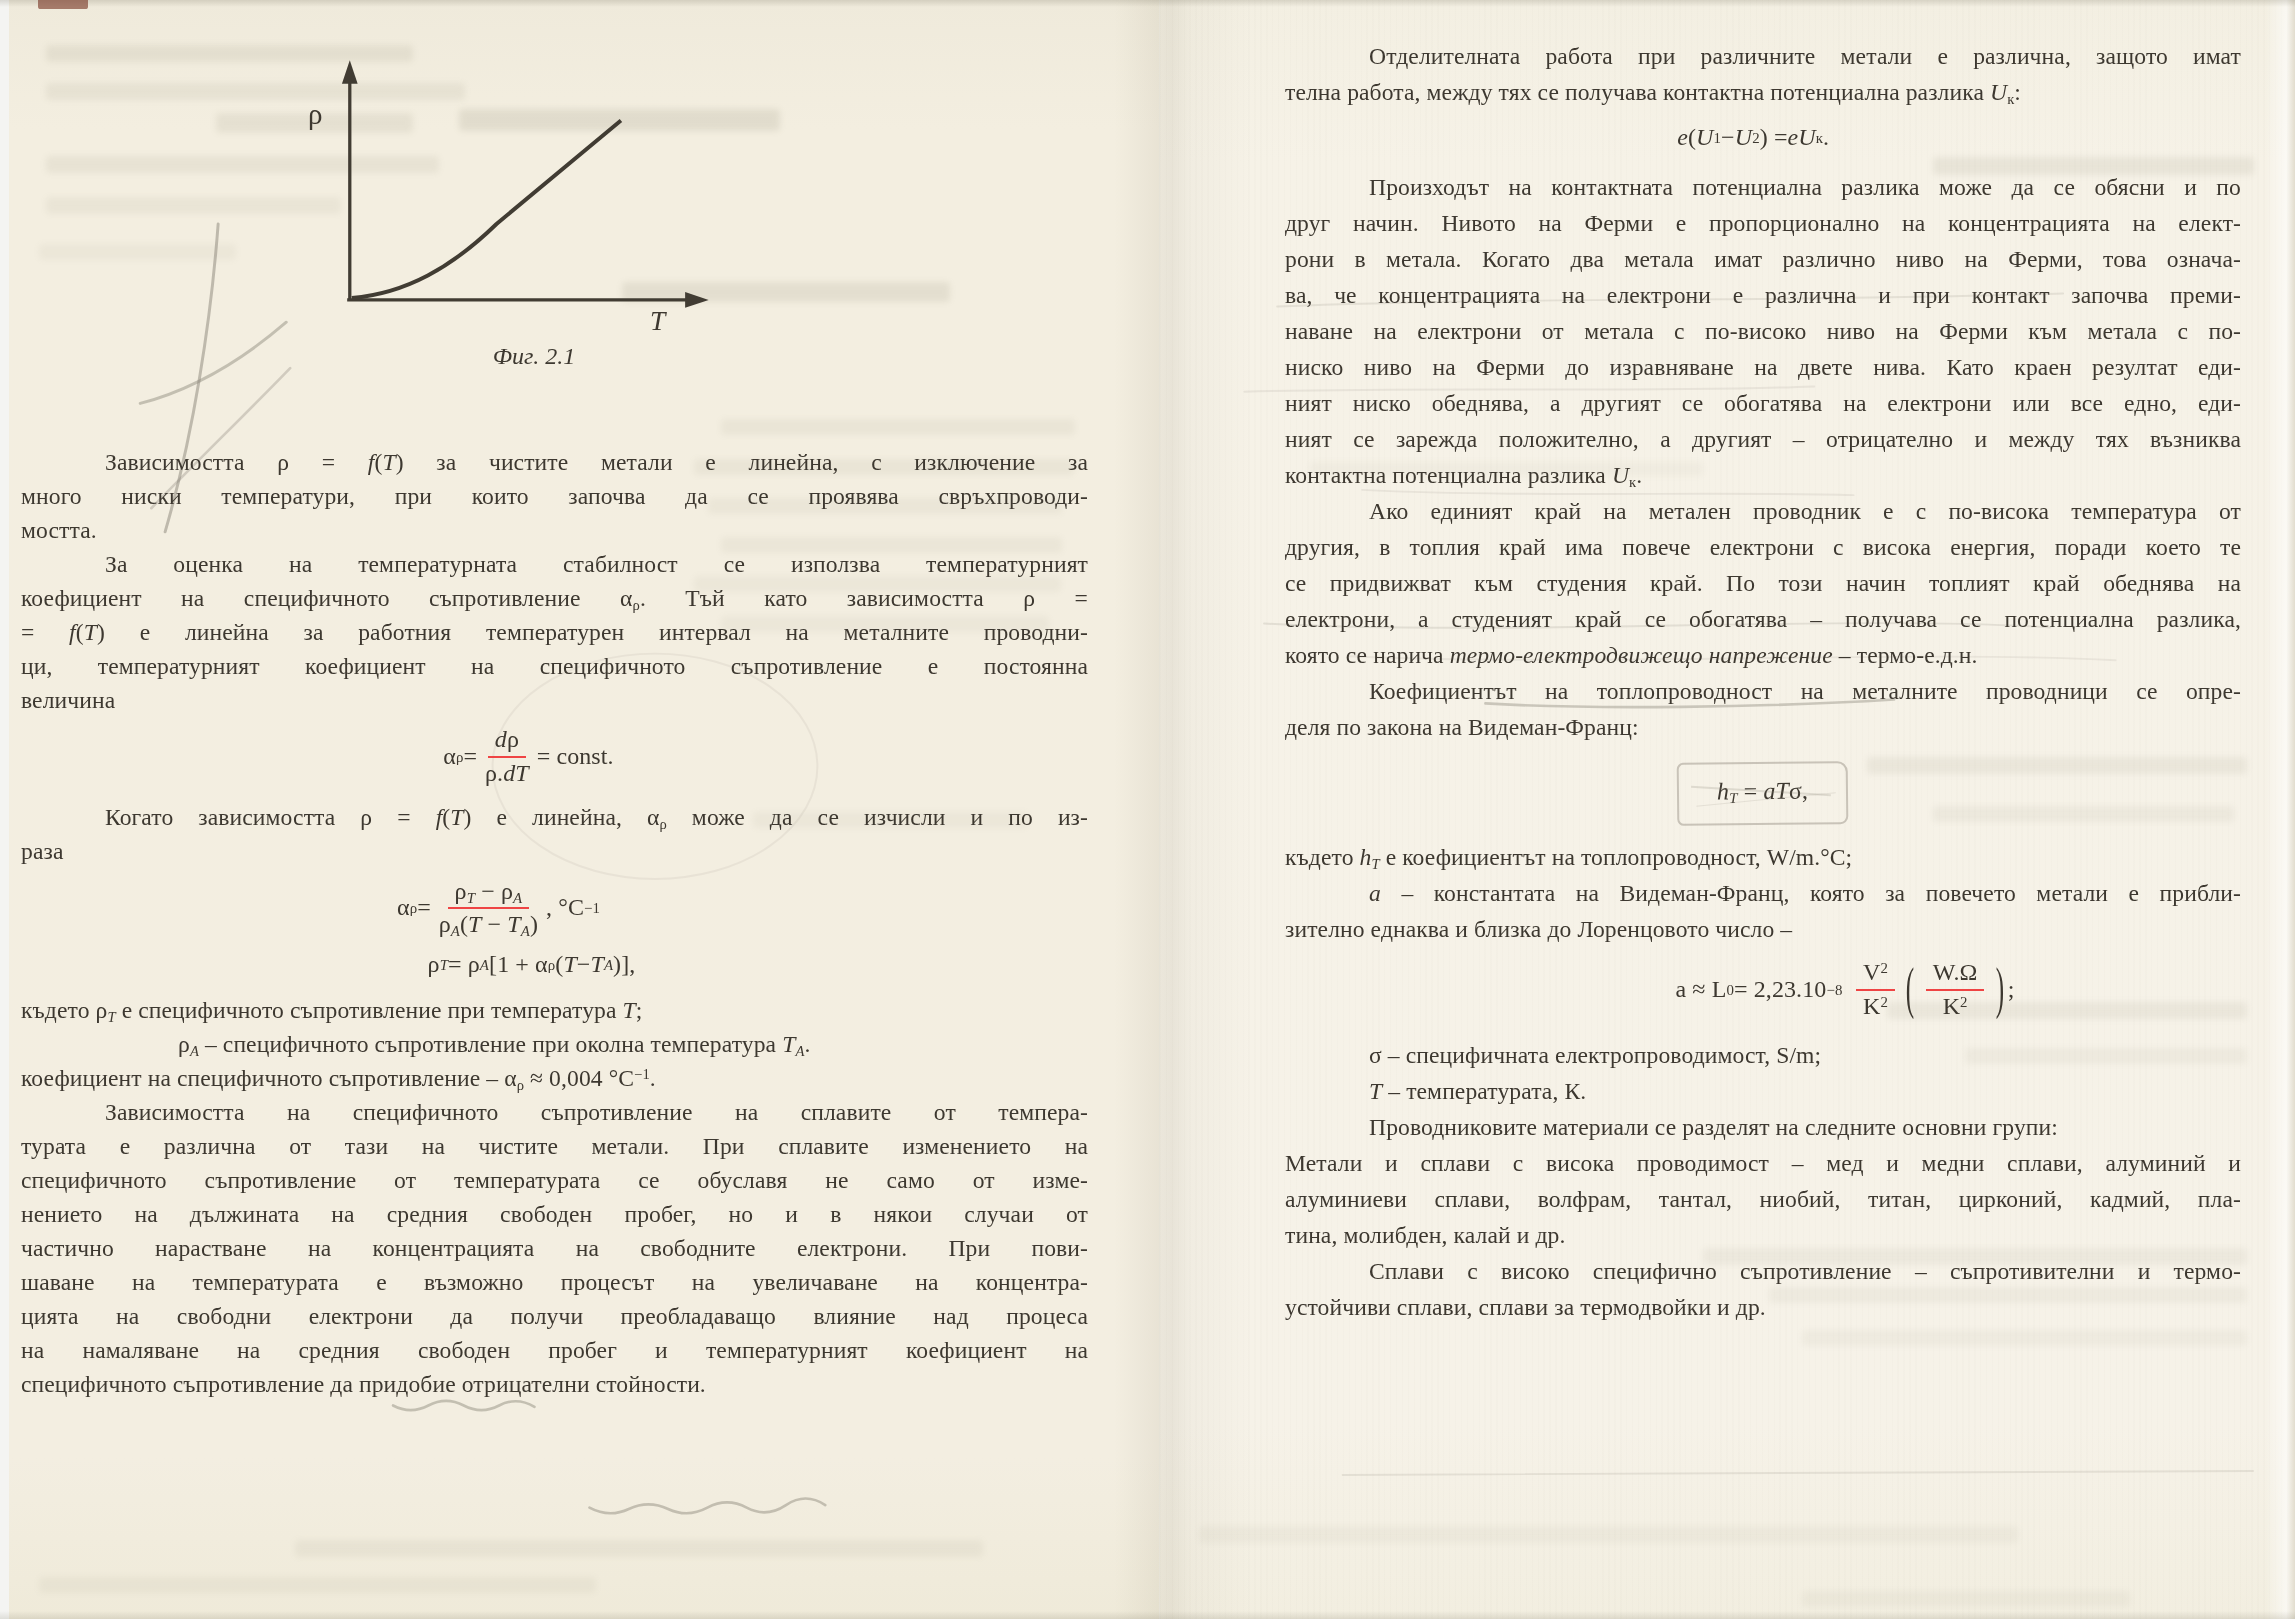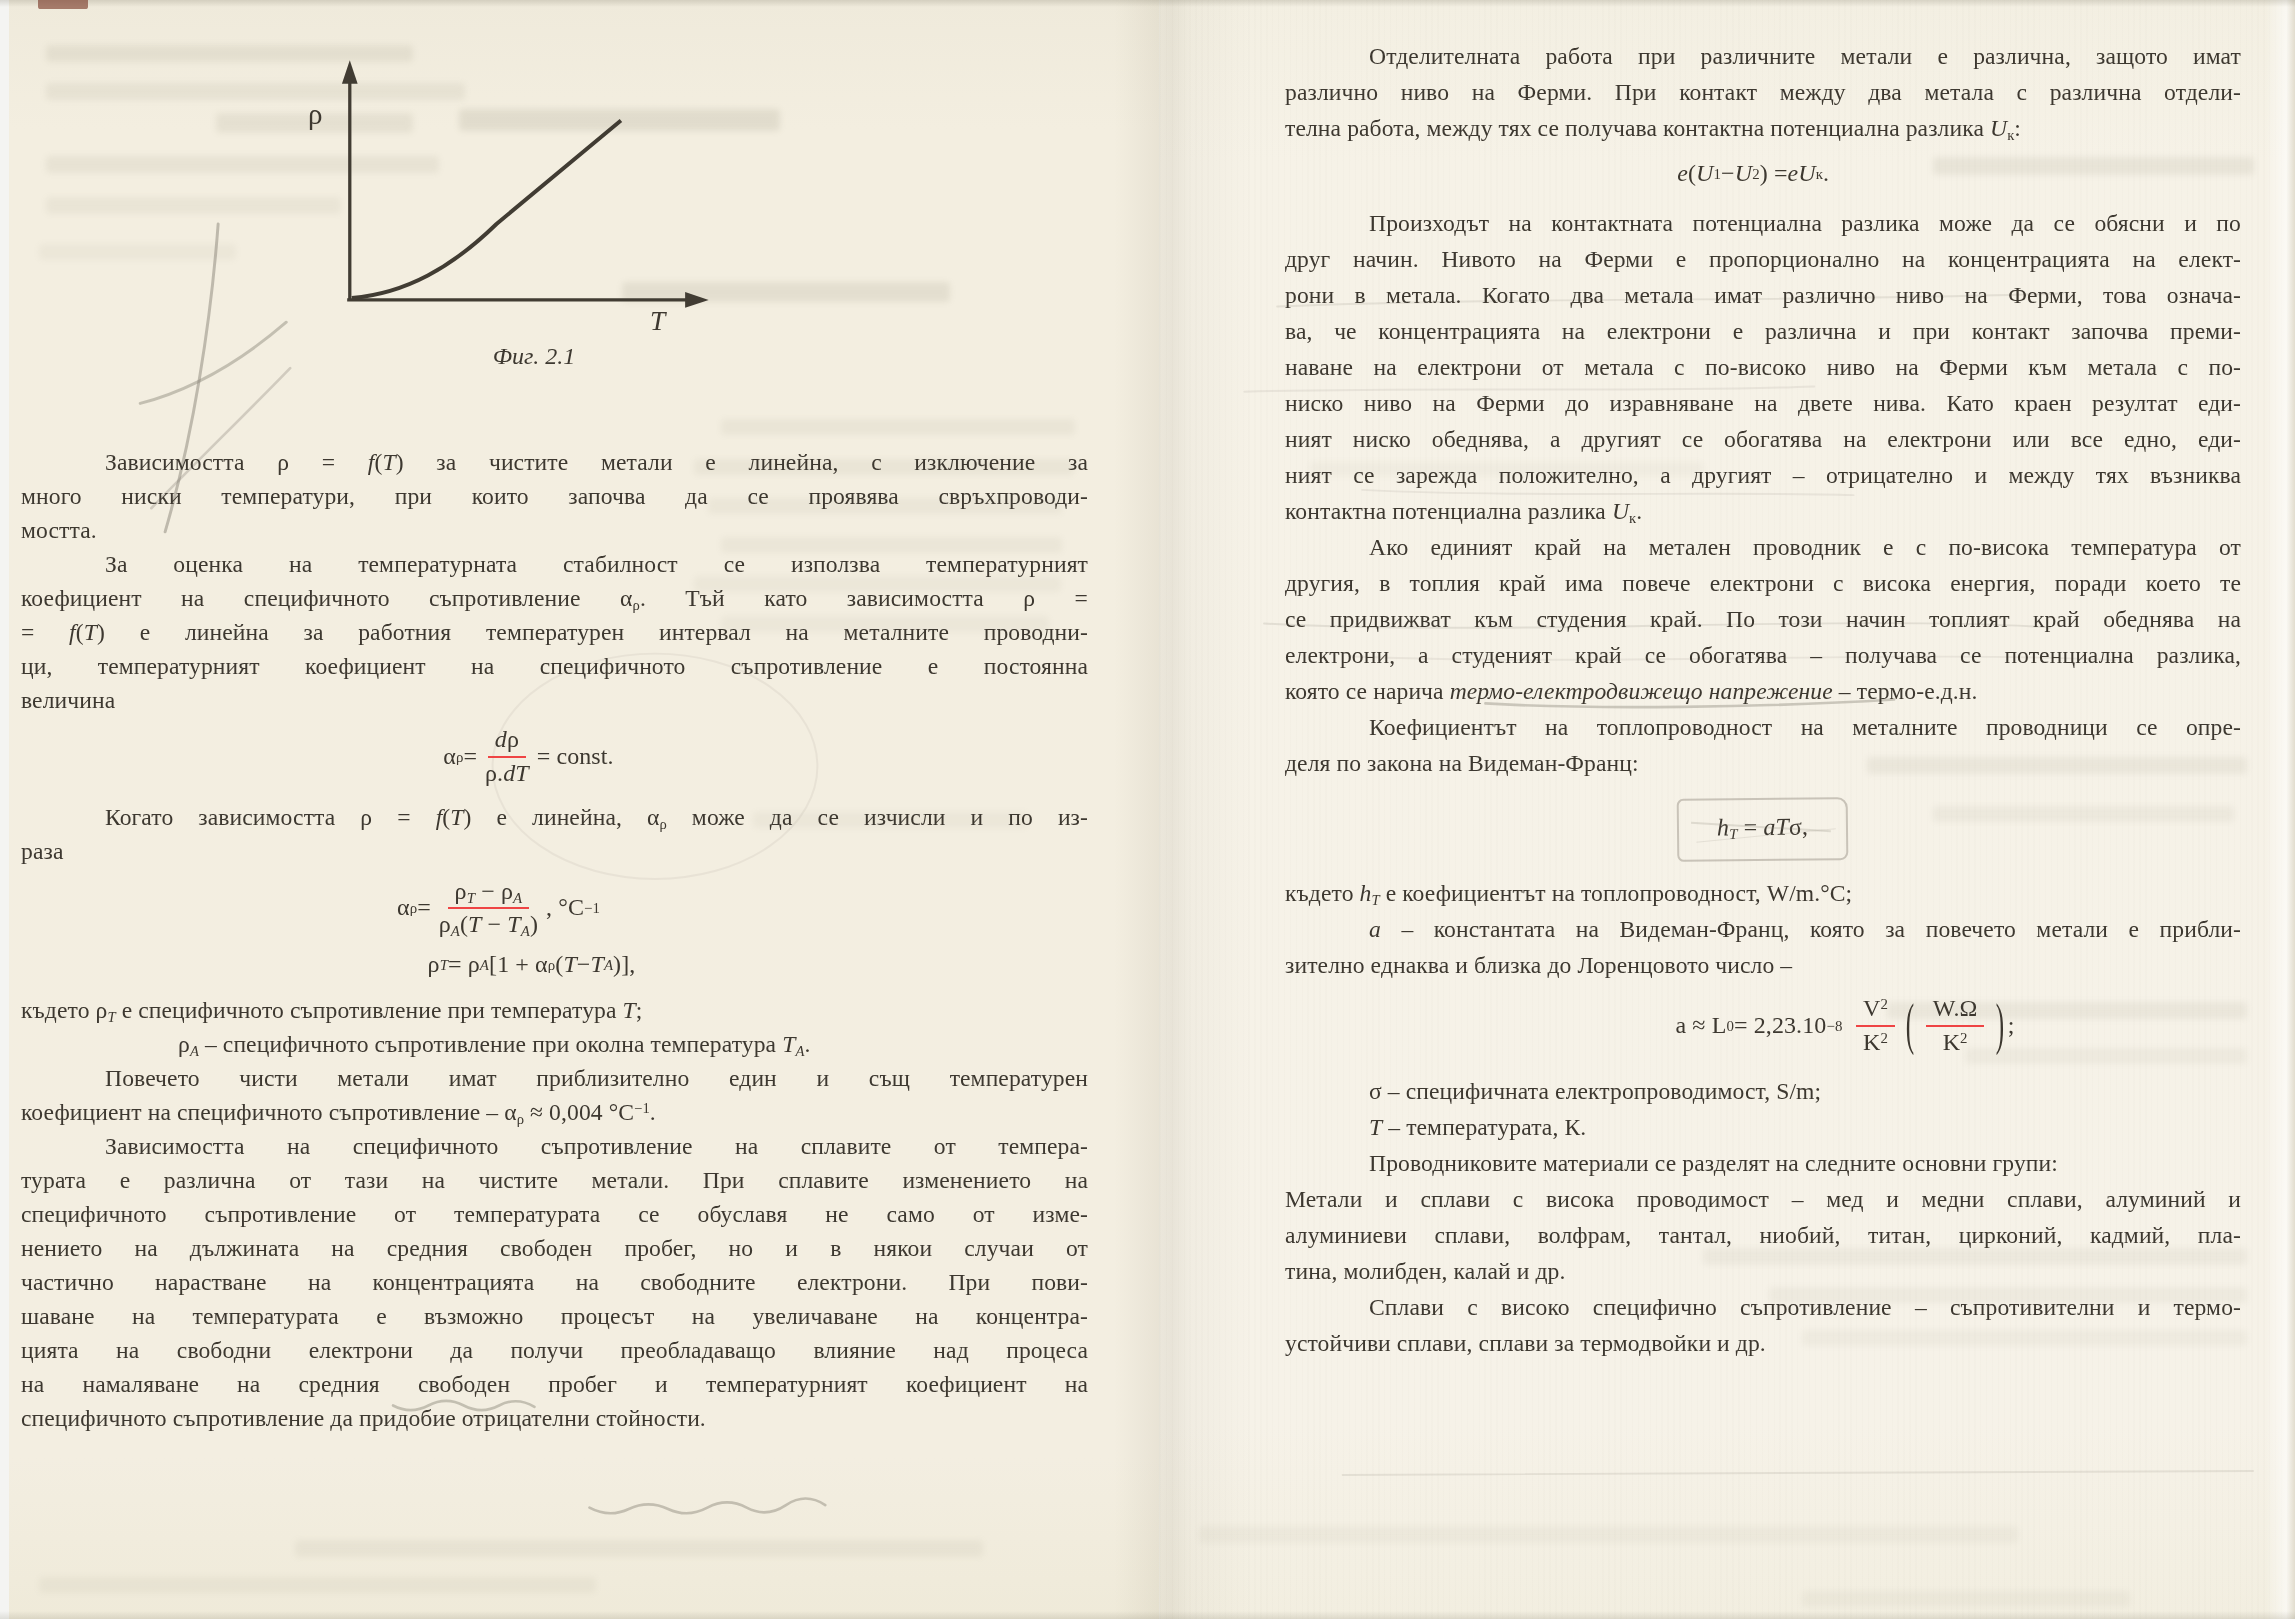--- a/index.html
+++ b/index.html
@@ -153,36 +153,34 @@
         </span> = const.</div>
     <div class="ln ind">Когато зависимостта ρ = <i>f</i>(<i>T</i>) е линейна, α<sub>ρ</sub> може да се изчисли и по из-</div>
     <div class="ln last">раза</div>
     <div id="f2" class="formula">α<sub>ρ</sub> = <span class="frac">
           <span class="fn">ρ<sub><i>T</i></sub> − ρ<sub><i>A</i></sub></span>
           <span class="fd">ρ<sub><i>A</i></sub>(<i>T</i> − <i>T</i><sub><i>A</i></sub>)</span>
         </span>, °C<sup>−1</sup></div>
     <div id="f3" class="formula">ρ<sub><i>T</i></sub> = ρ<sub><i>A</i></sub>[1 + α<sub>ρ</sub>(<i>T</i> − <i>T</i><sub><i>A</i></sub>)],</div>
     <div class="ln last">където ρ<sub><i>T</i></sub> е специфичното съпротивление при температура <i>T</i>;</div>
     <div class="ln last ind2">ρ<sub><i>A</i></sub> – специфичното съпротивление при околна температура <i>T</i><sub><i>A</i></sub>.</div>
-    <div class="ln ind">Повечето чисти метали имат приблизително един и същ температурен</div>
     <div class="ln last">коефициент на специфичното съпротивление – α<sub>ρ</sub> ≈ 0,004 °C<sup>−1</sup>.</div>
     <div class="ln ind">Зависимостта на специфичното съпротивление на сплавите от темпера-</div>
     <div class="ln">турата е различна от тази на чистите метали. При сплавите изменението на</div>
     <div class="ln">специфичното съпротивление от температурата се обуславя не само от изме-</div>
     <div class="ln">нението на дължината на средния свободен пробег, но и в някои случаи от</div>
     <div class="ln">частично нарастване на концентрацията на свободните електрони. При пови-</div>
     <div class="ln">шаване на температурата е възможно процесът на увеличаване на концентра-</div>
     <div class="ln">цията на свободни електрони да получи преобладаващо влияние над процеса</div>
     <div class="ln">на намаляване на средния свободен пробег и температурният коефициент на</div>
     <div class="ln last">специфичното съпротивление да придобие отрицателни стойности.</div>
   </div>
 
   <div id="right-col" class="col">
     <div class="ln ind">Отделителната работа при различните метали е различна, защото имат</div>
-    <div class="ln">различно ниво на Ферми. При контакт между два метала с различна отдели-</div>
     <div class="ln last">телна работа, между тях се получава контактна потенциална разлика <i>U</i><sub>к</sub>:</div>
     <div id="rf1" class="formula"><i>e</i>(<i>U</i><sub>1</sub> − <i>U</i><sub>2</sub>) = <i>eU</i><sub>к</sub>.</div>
     <div class="ln ind">Произходът на контактната потенциална разлика може да се обясни и по</div>
     <div class="ln">друг начин. Нивото на Ферми е пропорционално на концентрацията на елект-</div>
     <div class="ln">рони в метала. Когато два метала имат различно ниво на Ферми, това означа-</div>
     <div class="ln">ва, че концентрацията на електрони е различна и при контакт започва преми-</div>
     <div class="ln">наване на електрони от метала с по-високо ниво на Ферми към метала с по-</div>
     <div class="ln">ниско ниво на Ферми до изравняване на двете нива. Като краен резултат еди-</div>
     <div class="ln">ният ниско обеднява, а другият се обогатява на електрони или все едно, еди-</div>
     <div class="ln">ният се зарежда положително, а другият – отрицателно и между тях възниква</div>

